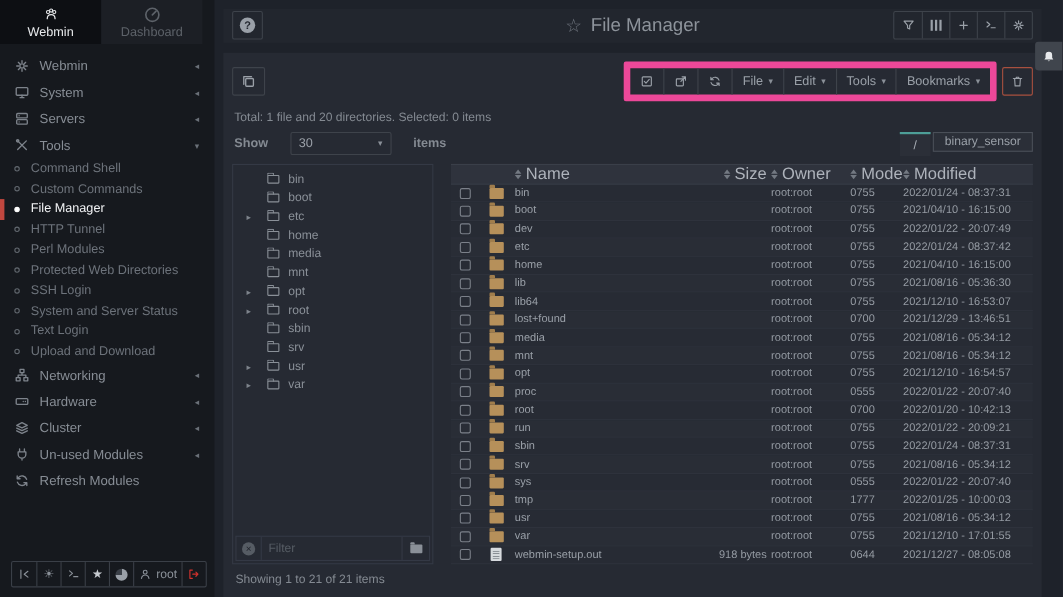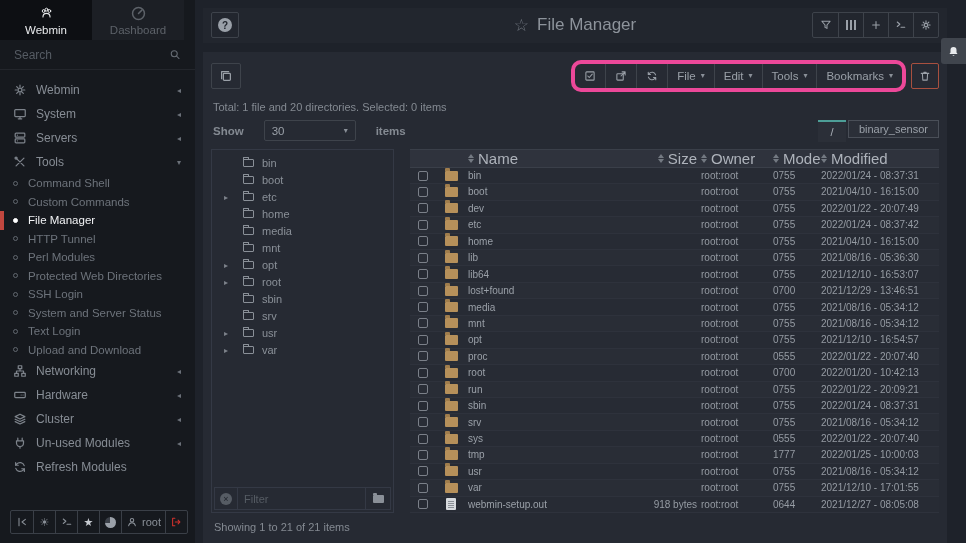--- a/index.html
+++ b/index.html
@@ -79,21 +79,21 @@
   .cols-glyph i { width:2px; height:10px; background:#9aa0a8; }
 
   .bell-tab { position:absolute; right:0; top:38px; width:25px; height:26px; background:#40454d;
               border-radius:3px 0 0 3px; display:flex; align-items:center; justify-content:center;
               color:#e8eaec; cursor:pointer; z-index:5; }
 
   .panel { margin-top:9px; background:#262a33; flex:1; padding:8px 8px 0 8px;
            display:flex; flex-direction:column; }
   .toolbar { display:flex; align-items:center; }
   .copy-btn { width:30px; height:26px; }
-  .tool-group { display:flex; border:4px solid #ec4899; border-radius:10px; margin-left:auto; }
+  .tool-group { display:flex; border:6px solid #ec4899; border-radius:2px; margin-left:auto; }
   .tool-group .tbtn { height:24px; display:flex; align-items:center; justify-content:center; gap:5px;
                       padding:0 9px; color:#9aa0a8; border-left:1px solid #3e434b; cursor:pointer;
                       font-size:11.5px; }
   .tool-group .tbtn:first-child { border-left:none; }
   .caret-down { font-size:8px; color:#8a9098; }
   .trash-btn { width:28px; height:26px; border-color:#a8503f; margin-left:5px; }
 
   .total-line { font-size:11px; color:#848a92; padding:9px 2px 0 2px; }
   .controls-row { display:flex; align-items:center; padding:7px 0 7px 2px; }
   .show-label, .items-label { font-size:11.5px; color:#848a92;font-weight:bold; }
@@ -273,26 +273,20 @@
         <span>Webmin</span>
       </div>
       <div class="tab">
         <svg class="ic">
             <use href="#i-gauge"></use>
           </svg>
         <span>Dashboard</span>
       </div>
     </div>
 
-    <div class="search-row">
-      <input placeholder="Search" style="">
-      <svg class="ic sico" style="width:13px;height:13px">
-          <use href="#i-search"></use>
-        </svg>
-    </div>
 
     <nav class="menu">
 
     <div class="cat">
           <svg class="ic cat-ico">
             <use href="#i-gear"></use>
           </svg>
           <span class="cat-label">Webmin</span>
           <span class="chev">◂</span>
 

